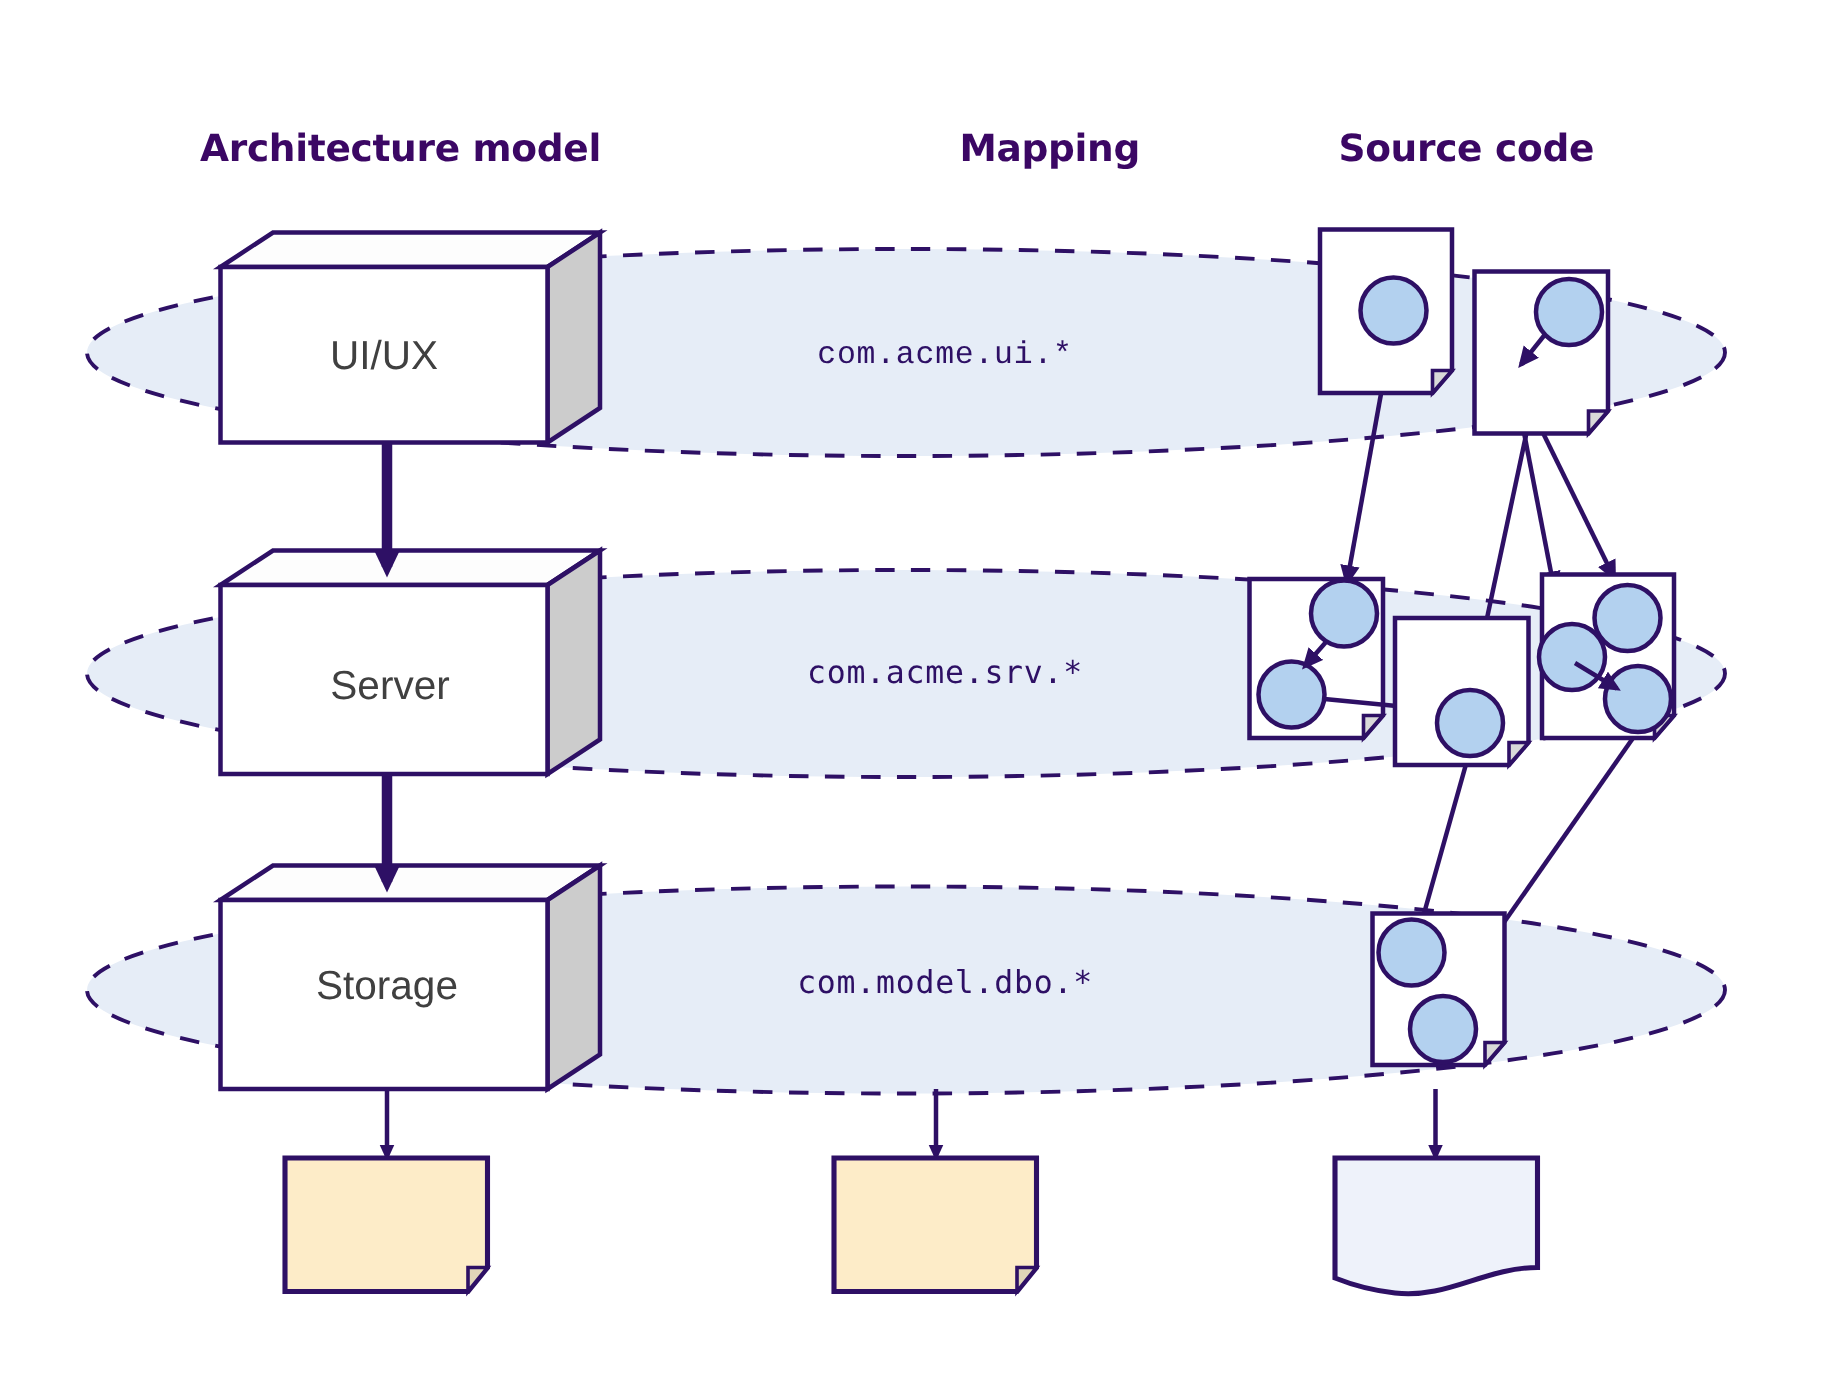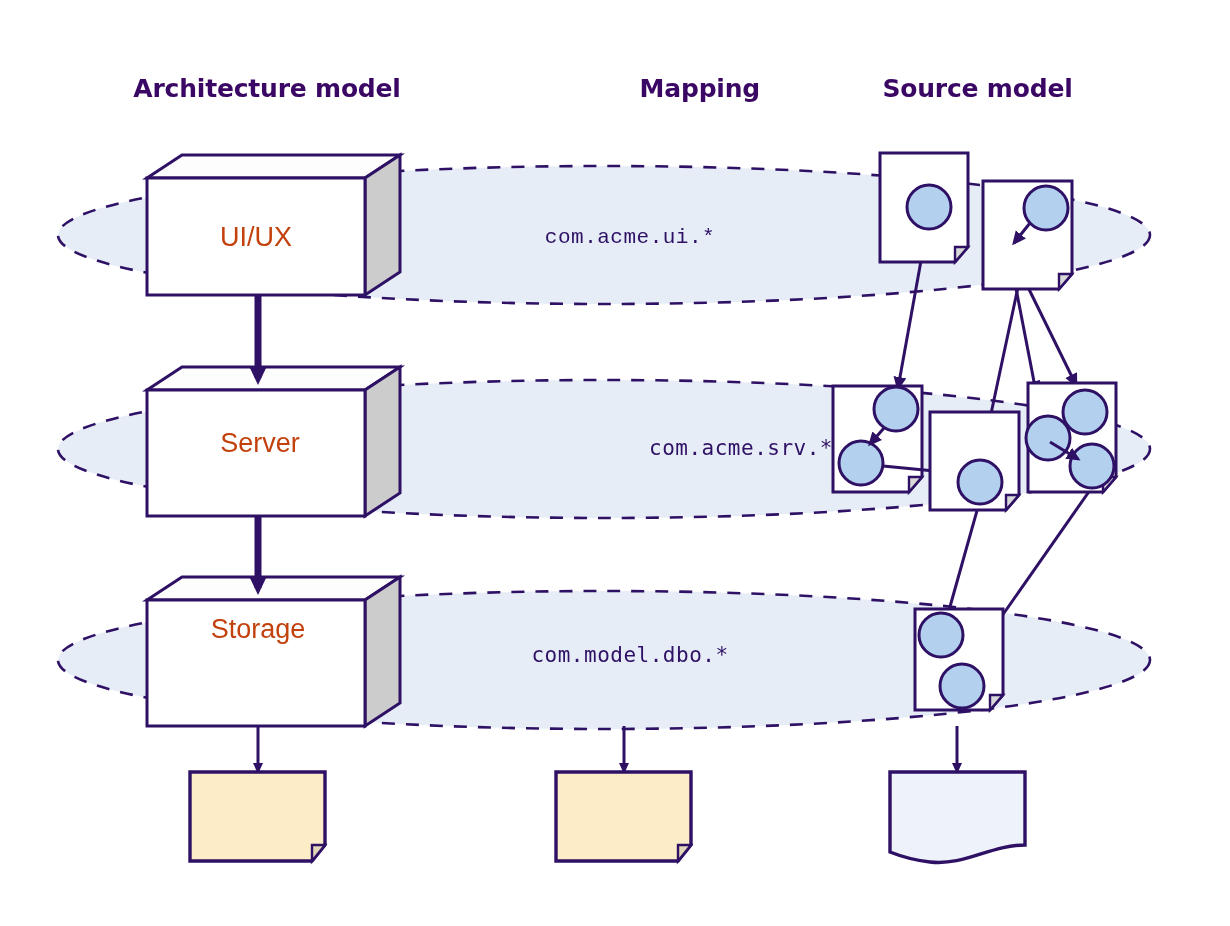--- a/index.html
+++ b/index.html
@@ -28,48 +28,49 @@
   }
   .col-header {
     position: absolute;
     font-family: "DejaVu Sans", sans-serif;
     font-weight: bold;
     font-size: 25px;
     color: #3b0764;
     letter-spacing: -0.2px;
     white-space: nowrap;
     text-align: center;
+    margin-top: 10px;
   }
   #hdr-arch { left: 112px; top: 74px; width: 310px; }
   #hdr-map  { left: 500px; top: 74px; width: 260px; text-align: right; }
   #hdr-src  { left: 845px; top: 74px; width: 265px; }
 
   .box-label {
     position: absolute;
     font-family: "Liberation Sans", sans-serif;
     font-size: 27px;
-    color: #c2410c;
+    color: #404040;
     text-align: center;
     white-space: nowrap;
   }
   #lbl-ui      { left: 147px; top: 222px; width: 218px; }
-  #lbl-server  { left: 147px; top: 428px; width: 226px; text-align: center; }
-  #lbl-storage { left: 147px; top: 614px; width: 222px; }
+  #lbl-server  { left: 147px; top: 442px; width: 226px; text-align: center; }
+  #lbl-storage { left: 147px; top: 642px; width: 222px; }
 
   .map-label {
     position: absolute;
     font-family: "DejaVu Sans Mono", monospace;
     font-size: 21px;
     color: #2e1065;
     text-align: center;
     white-space: nowrap;
     letter-spacing: 0.5px;
   }
   #map-ui  { left: 450px; top: 226px; width: 360px; font-family: Liberation Mono, monospace; }
-  #map-srv { left: 473px; top: 436px; width: 360px; text-align: right; }
+  #map-srv { left: 450px; top: 436px; width: 360px; }
   #map-dbo { left: 450px; top: 643px; width: 360px; }
 </style>
 </head>
 <body>
 
 <div id="stage">
 
   <svg id="diagram" viewBox="0 0 1230 926">
     <defs>
       <marker id="arrowThin" markerWidth="12" markerHeight="12" refX="9" refY="5" orient="auto" markerUnits="userSpaceOnUse">
@@ -186,21 +187,21 @@
 
     <g>
       <path d="M890,772 L1025,772 L1025,845
                C990,845 965,866 930,862
                C912,860 900,856 890,852 Z" fill="#eef2fa" stroke="#2e1065" stroke-width="3.4"></path>
     </g>
   </svg>
 
   <div class="col-header" id="hdr-arch">Architecture model</div>
   <div class="col-header" id="hdr-map">Mapping</div>
-  <div class="col-header" id="hdr-src">Source model</div>
+  <div class="col-header" id="hdr-src">Source code</div>
 
   <div class="box-label" id="lbl-ui">UI/UX</div>
   <div class="box-label" id="lbl-server">Server</div>
   <div class="box-label" id="lbl-storage">Storage</div>
 
   <div class="map-label" id="map-ui">com.acme.ui.*</div>
   <div class="map-label" id="map-srv">com.acme.srv.*</div>
   <div class="map-label" id="map-dbo">com.model.dbo.*</div>
 
 </div>

